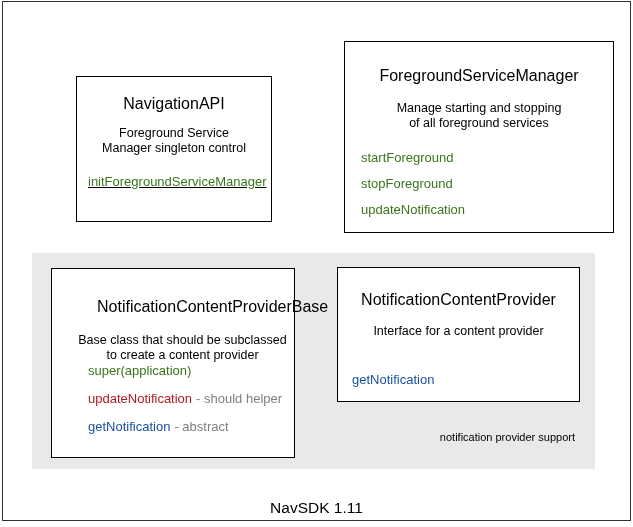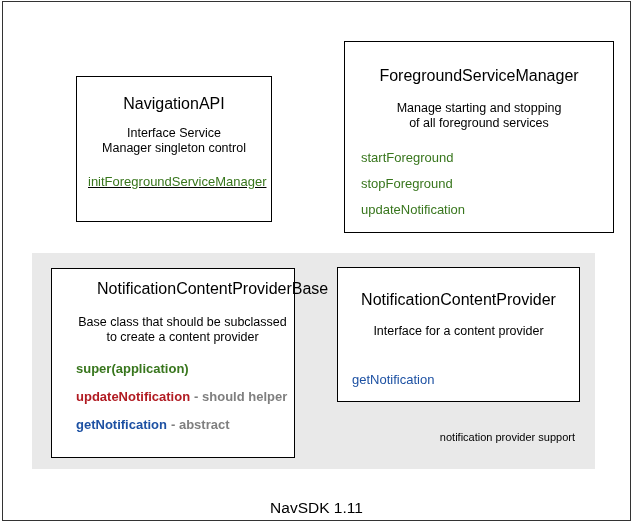--- a/index.html
+++ b/index.html
@@ -58,23 +58,23 @@
 
   
   .box-fsm{left:344px;top:41px;width:270px;height:192px;}
   .box-fsm .box-title{margin-top:24px;}
   .box-fsm .box-desc{margin-top:16px;}
   .box-fsm .methods{margin-top:20px;padding-left:16px;}
   .box-fsm .method{margin-bottom:13px;}
 
   
   .box-base{left:51px;top:268px;width:244px;height:190px;}
-  .box-base .box-title{margin-top:10px;padding-left:45px;}
+  .box-base .box-title{margin-top:28px;padding-left:45px;}
   .box-base .box-desc{margin-top:17px;padding-left:19px;}
-  .box-base .methods{margin-top:17px;padding-left:24px;font-weight:bold;}
+  .box-base .methods{margin-top:1px;padding-left:36px;}
   .box-base .method{margin-bottom:15px;}
 
   
   .box-provider{left:337px;top:267px;width:243px;height:135px;}
   .box-provider .box-title{margin-top:22px;}
   .box-provider .box-desc{margin-top:15px;}
   .box-provider .methods{margin-top:34px;padding-left:14px;}
 
   .caption{
     position:absolute;left:0;right:0;top:499px;text-align:center;
@@ -88,21 +88,21 @@
 
   <div class="frame"></div>
 
   <div class="gray-panel">
     <div class="group-label">notification provider support</div>
   </div>
 
   <div class="box box-nav">
     <div class="box-title">NavigationAPI</div>
     <div class="box-desc">
-      <span>Interface Service</span>
+      <span>Foreground Service</span>
       <span>Manager singleton control</span>
     </div>
     <div class="methods">
       <div class="method">
         <span class="m-green">initForegroundServiceManager</span>
       </div>
     </div>
   </div>
 
   <div class="box box-fsm">

